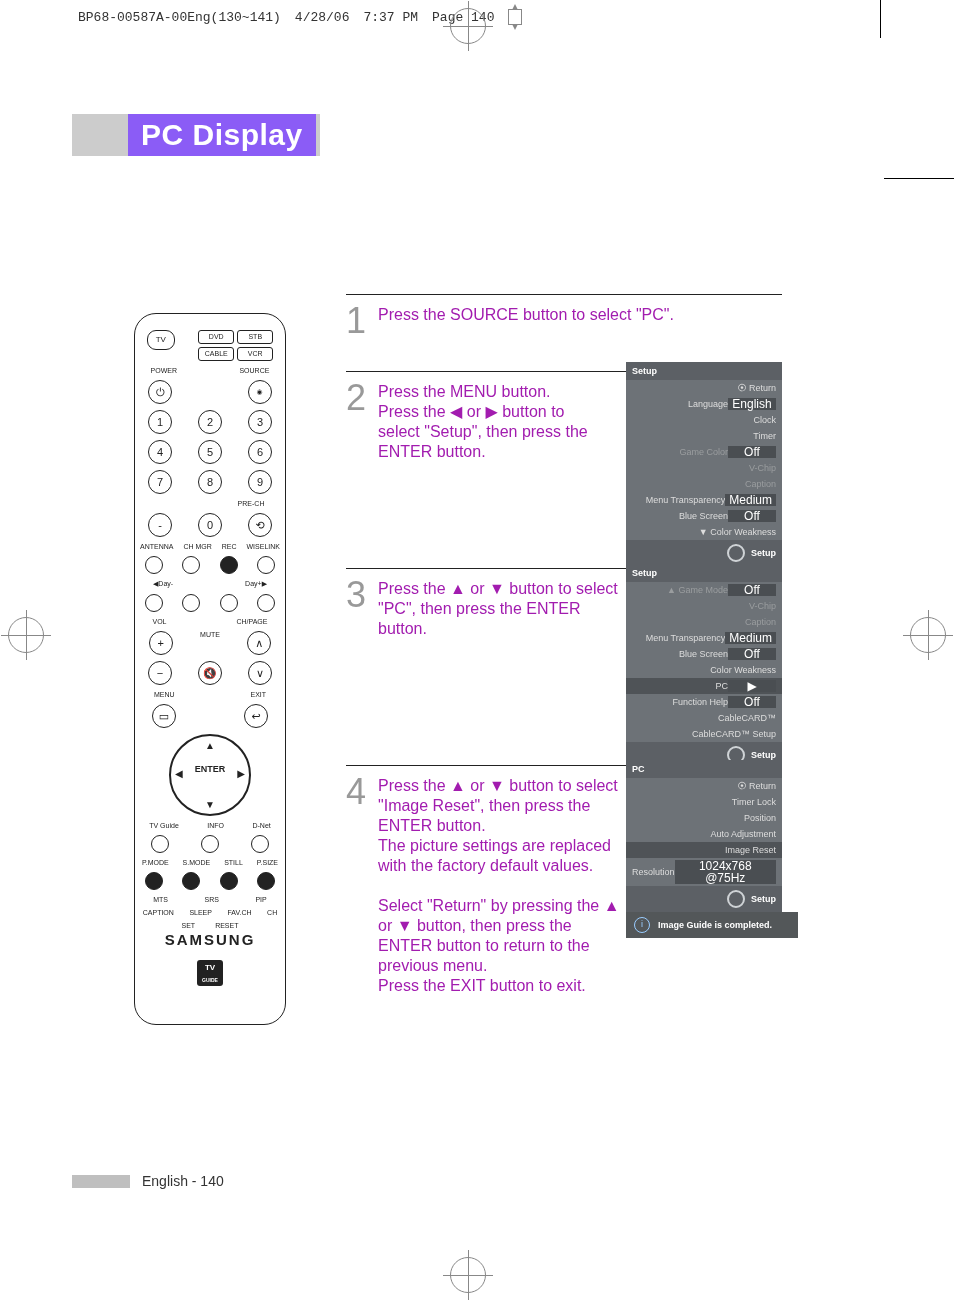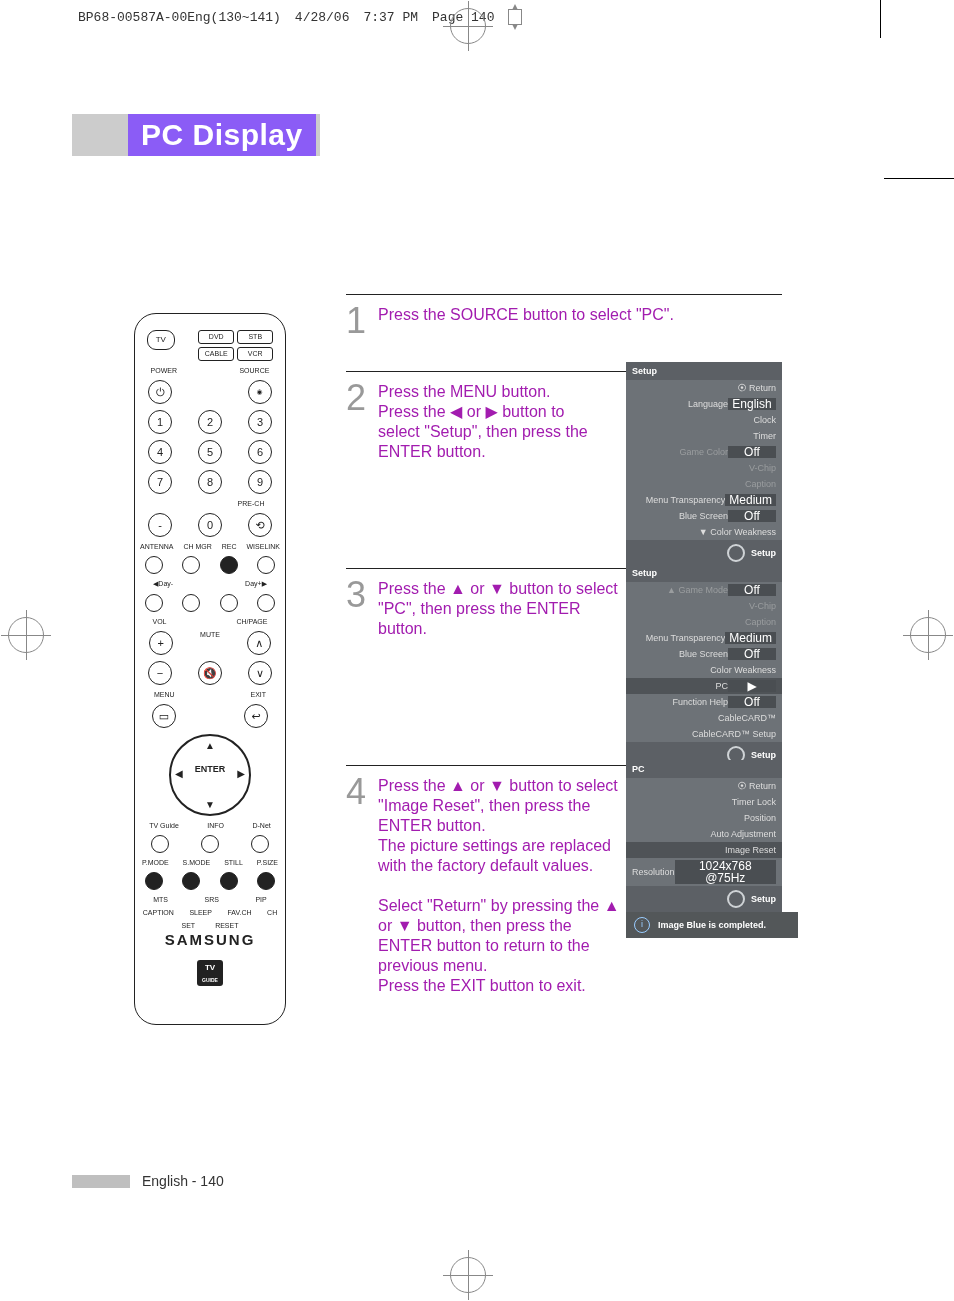--- a/index.html
+++ b/index.html
@@ -384,21 +384,21 @@
       </div>
   <div class="ftr">
         <span class="gear"></span>
         <span>Setup</span>
       </div>
   <div class="ftr2">⏎ <span>Enter</span></div>
 </div>
 
 <div class="msgbar">
   <span class="i">i</span>
-  <span>Image Blue is completed.</span>
+  <span>Image Guide is completed.</span>
 </div>
 
 <div class="footer">
   <div class="blk"></div>
   <div class="ftx">English - 140</div>
 </div>
 
 </div>
 
 </body></html>

